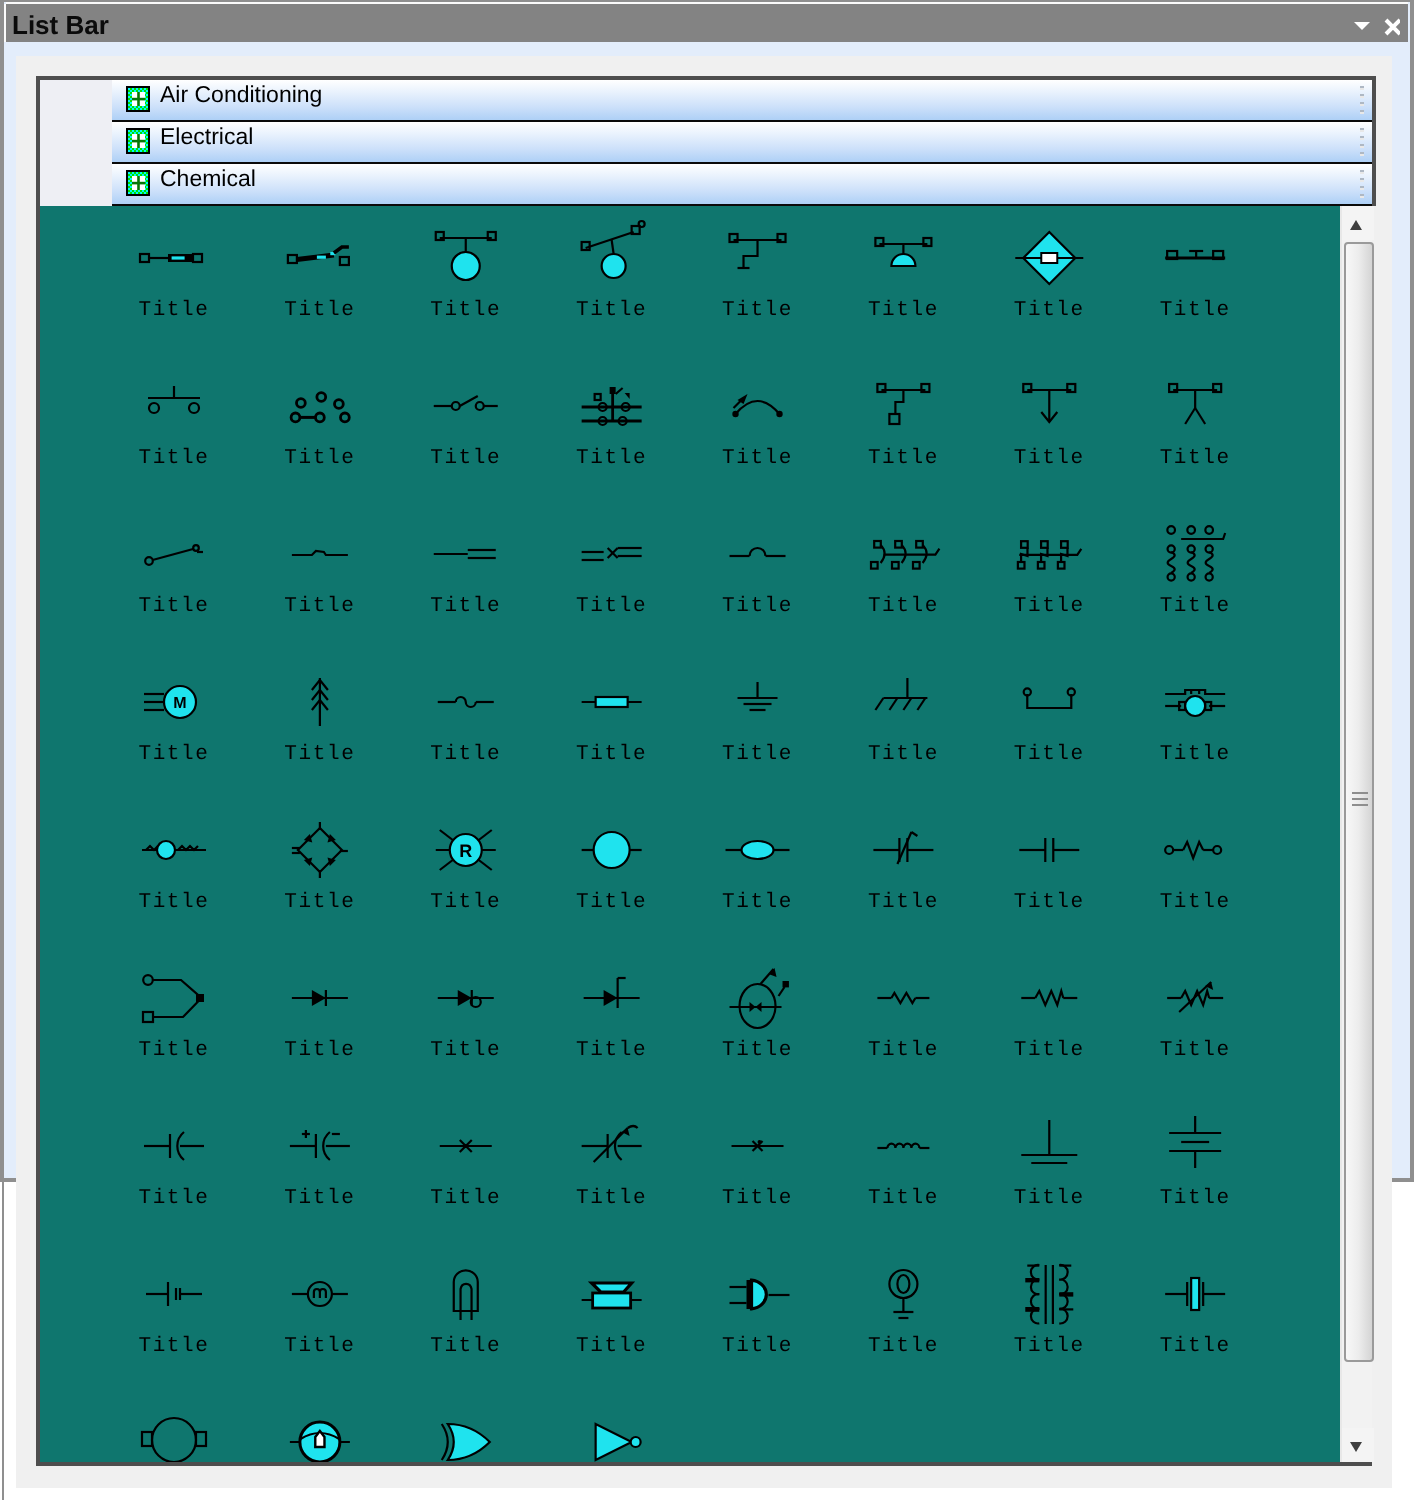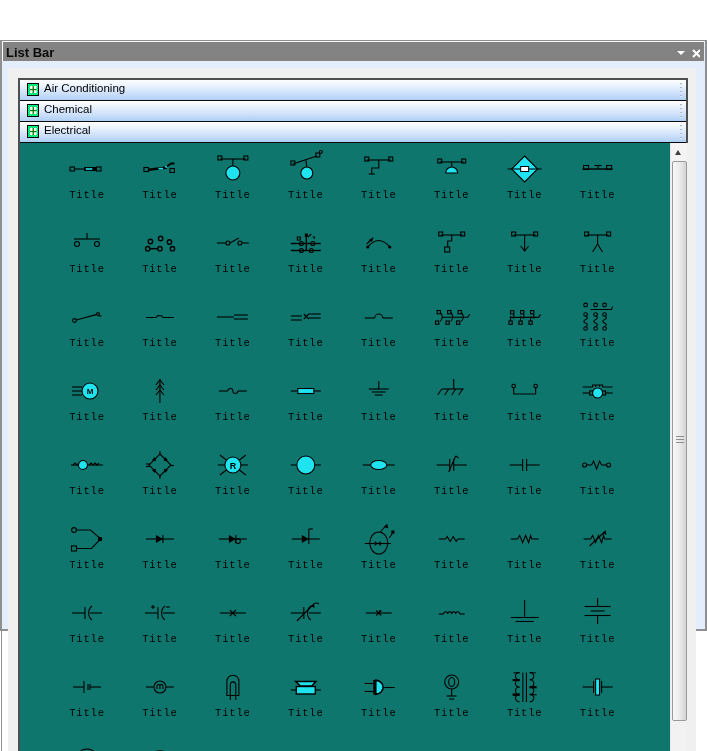--- a/index.html
+++ b/index.html
@@ -1,20 +1,20 @@
 <!DOCTYPE html>
 <html><head><meta charset="utf-8"><style>
 * { margin:0; padding:0; box-sizing:border-box; }
 html,body { width:707px; height:751px; font-family:"Liberation Sans",sans-serif; }
-.win { position:absolute; left:0; top:0; width:707px; height:591px; background:#E3EDFB; border:1px solid #8f8f8f; border-right-width:2px; border-bottom-width:2px;margin-top:40px; }
+.win { position:absolute; left:0; top:0; width:707px; height:591px; background:#E3EDFB; border:1px solid #8f8f8f; border-right-width:2px; border-bottom-width:2px; }
 .wl { position:absolute; left:0; top:0; width:1px; height:749px; background:#8f8f8f; }
 .titlebar { position:absolute; left:2px; top:1px; width:701px; height:19px; background:#838383; color:#0b0b0b; font-size:13px; font-weight:bold; line-height:22px; padding-left:3px; box-shadow:0 -1px 0 #fbfbfb, -1px 0 0 #fbfbfb; }
 .tbtns { position:absolute; right:4px; top:0; height:19px; }
 .panel { position:absolute; left:7px; top:27px; width:688px; height:716px; background:#F0F0F0; }
-.box { position:absolute; left:10px; top:10px; width:668px; height:695px; border:2px solid #4e4e4e; border-right:none; background:#EEEFF4; }
+.box { position:absolute; left:10px; top:10px; width:668px; height:695px; border:2px solid #4e4e4e; border-right:none; background:#EEEFF4;padding-left:36px; }
 .hstrip { position:absolute; left:678px; top:10px; width:2px; height:65px; background:#4e4e4e; }
 .hdr { position:relative; width:100%; height:21px; border-bottom:1px solid #0a0a0a; background:linear-gradient(180deg,#ffffff 0%, #e9f2fd 30%, #cce0fa 68%, #aed0f6 100%); }
 .htxt { position:absolute; left:24px; top:2px; font-size:11.5px; color:#000; }
 .dots { position:absolute; right:3px; top:3px; width:3px; }
 .dots i { display:block; width:2px; height:2px; background:#e8e8e8; margin-bottom:2px; box-shadow:0 1px 0 #aeb8c4 inset; }
 .content { position:absolute; left:0; top:63px; width:666px; height:628px; background:#0f766e; }
 .grid { position:absolute; left:0; top:0; width:650px; height:628px; }
 .sb { position:absolute; right:0; top:0; width:16px; height:628px; background:#F2F2F2; border-left:1px solid #E8E8E8; }
 .sb .btn { position:absolute; left:0; width:16px; height:17px; background:#F4F4F4; }
 .sb .up { top:0; }
@@ -165,21 +165,21 @@
             <rect x="9" y="11" width="1" height="1" fill="#00f8f8"></rect>
             <rect x="10" y="2" width="1" height="1" fill="#00f8f8"></rect>
             <rect x="10" y="4" width="1" height="1" fill="#00f8f8"></rect>
             <rect x="10" y="6" width="1" height="1" fill="#00f8f8"></rect>
             <rect x="10" y="8" width="1" height="1" fill="#00f8f8"></rect>
             <rect x="10" y="10" width="1" height="1" fill="#00f8f8"></rect>
             <rect x="3" y="3" width="6.5" height="7" fill="#fff"></rect>
             <rect x="5.6" y="3" width="1.3" height="7" fill="#077707"></rect>
             <rect x="3" y="5.9" width="6.5" height="1.3" fill="#077707"></rect>
           </svg>
-          <span class="htxt">Chemical</span>
+          <span class="htxt">Electrical</span>
           <div class="dots">
             <i></i>
             <i></i>
             <i></i>
             <i></i>
           </div>
         </div>
       <div class="hdr">
           <svg width="13" height="14" viewBox="0 0 13 14" style="position:absolute;left:7px;top:3px;">
             <rect x="0" y="0" width="12" height="13" fill="#000"></rect>
@@ -236,21 +236,21 @@
             <rect x="9" y="11" width="1" height="1" fill="#00f8f8"></rect>
             <rect x="10" y="2" width="1" height="1" fill="#00f8f8"></rect>
             <rect x="10" y="4" width="1" height="1" fill="#00f8f8"></rect>
             <rect x="10" y="6" width="1" height="1" fill="#00f8f8"></rect>
             <rect x="10" y="8" width="1" height="1" fill="#00f8f8"></rect>
             <rect x="10" y="10" width="1" height="1" fill="#00f8f8"></rect>
             <rect x="3" y="3" width="6.5" height="7" fill="#fff"></rect>
             <rect x="5.6" y="3" width="1.3" height="7" fill="#077707"></rect>
             <rect x="3" y="5.9" width="6.5" height="1.3" fill="#077707"></rect>
           </svg>
-          <span class="htxt">Electrical</span>
+          <span class="htxt">Chemical</span>
           <div class="dots">
             <i></i>
             <i></i>
             <i></i>
             <i></i>
           </div>
         </div>
       <div class="content">
         <div class="grid">
             <svg width="650" height="628" viewBox="0 0 650 628" style="position:absolute;left:0;top:0;">

